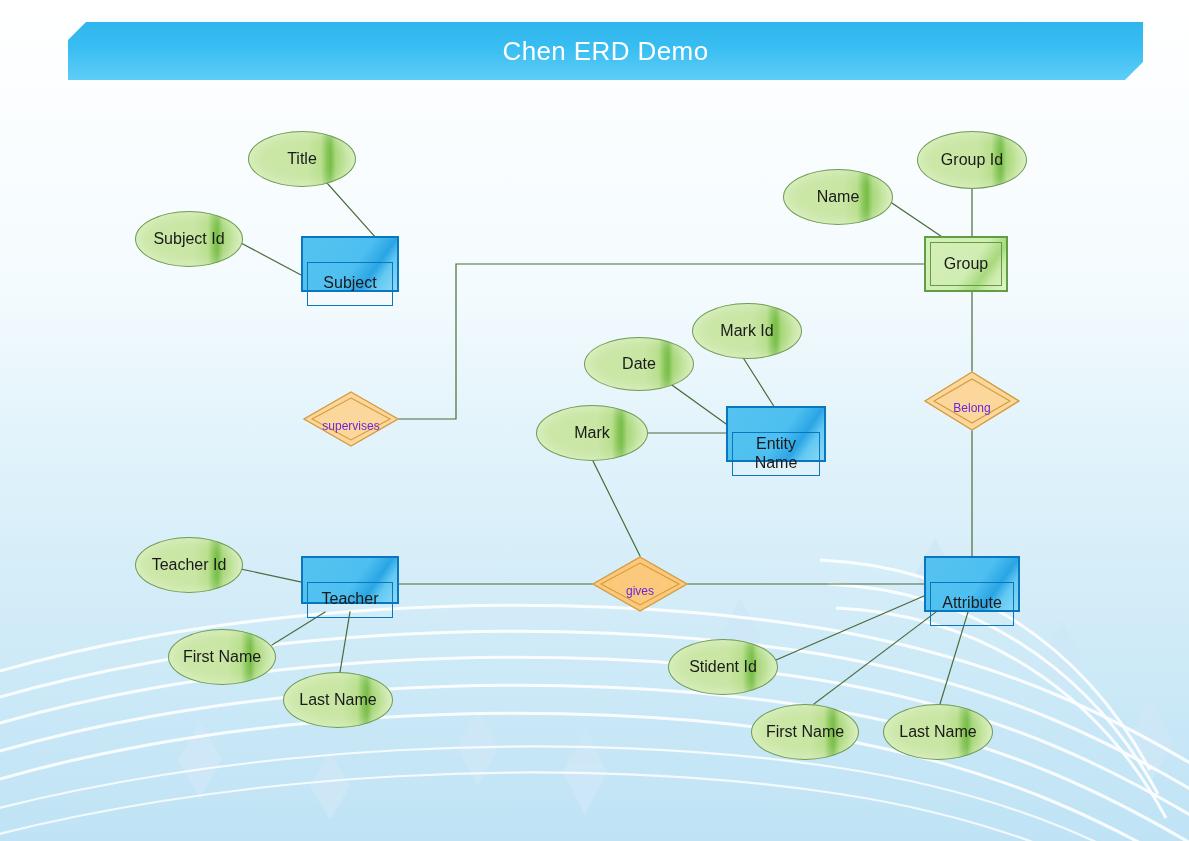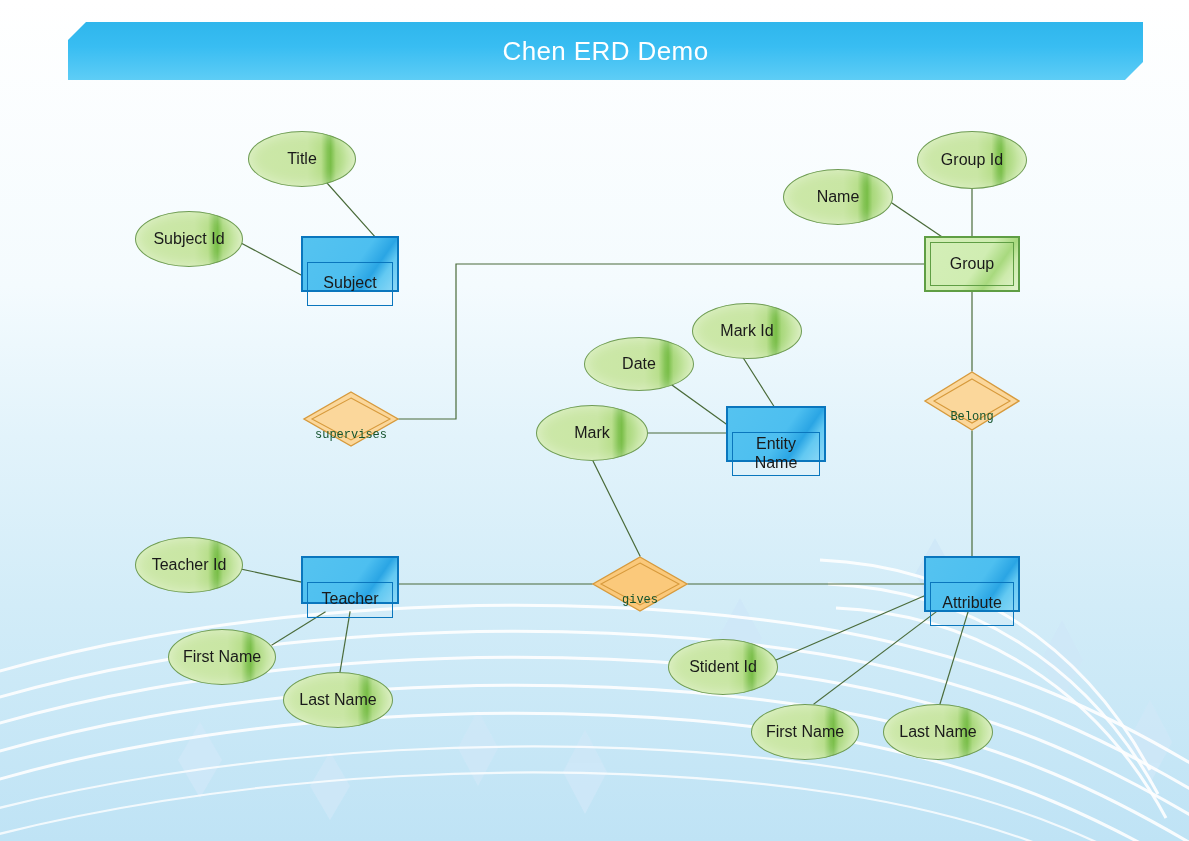--- a/index.html
+++ b/index.html
@@ -115,28 +115,28 @@
   }
   .entity-green .inner { border-color: #5f9e44; }
 
   
   .diamond-wrap {
     position: absolute;
   }
   .diamond-wrap svg { display: block; overflow: visible; }
   .diamond-label {
     position: absolute;
-    left: 0; top: 16px;
+    left: 0; top: 7px;
     width: 100%; height: 100%;
     display: flex;
     align-items: center;
     justify-content: center;
     font-size: 12px;
-    color: #14532d;
-    font-family: Liberation Mono, monospace;
+    color: #6d28d9;
+    font-family: Liberation Sans, sans-serif;
     pointer-events: none;
   }
 </style>
 </head>
 <body>
 
 <div id="canvas">
 
   <svg id="bg-layer" viewBox="0 0 1189 841" width="1189" height="841" xmlns="http://www.w3.org/2000/svg">
     <defs>
@@ -275,21 +275,21 @@
   <div class="node ellipse" style="left:883px; top:704px; width:110px; height:56px;">
     <span>Last Name</span>
   </div>
 
   <div class="node entity entity-blue" style="left:301px; top:236px; width:98px; height:56px;">
     <div class="inner">
       <span>Subject</span>
     </div>
   </div>
 
-  <div class="node entity entity-green" style="left:924px; top:236px; width:96px; height:56px;">
+  <div class="node entity entity-green" style="left:924px; top:236px; width:84px; height:56px;">
     <div class="inner">
       <span>Group</span>
     </div>
   </div>
 
   <div class="node entity entity-blue" style="left:726px; top:406px; width:100px; height:56px;">
     <div class="inner">
       <span>Entity Name</span>
     </div>
   </div>

